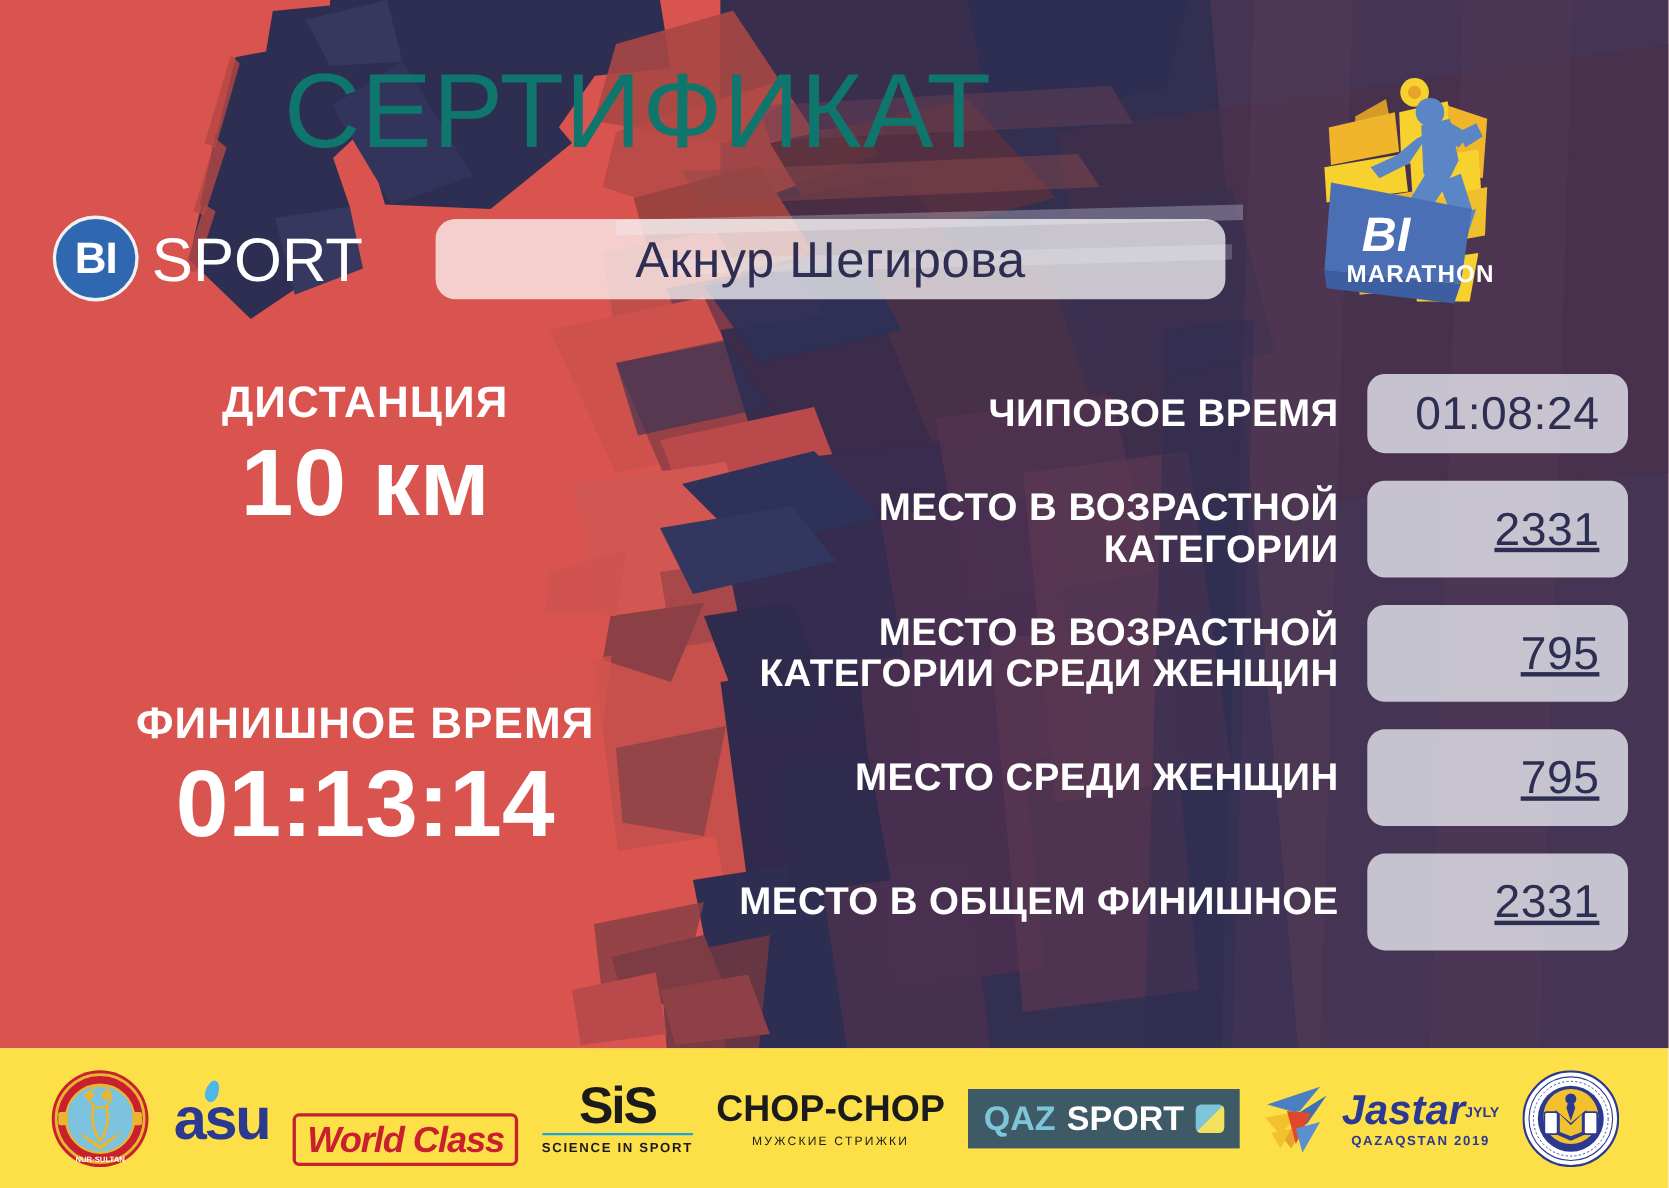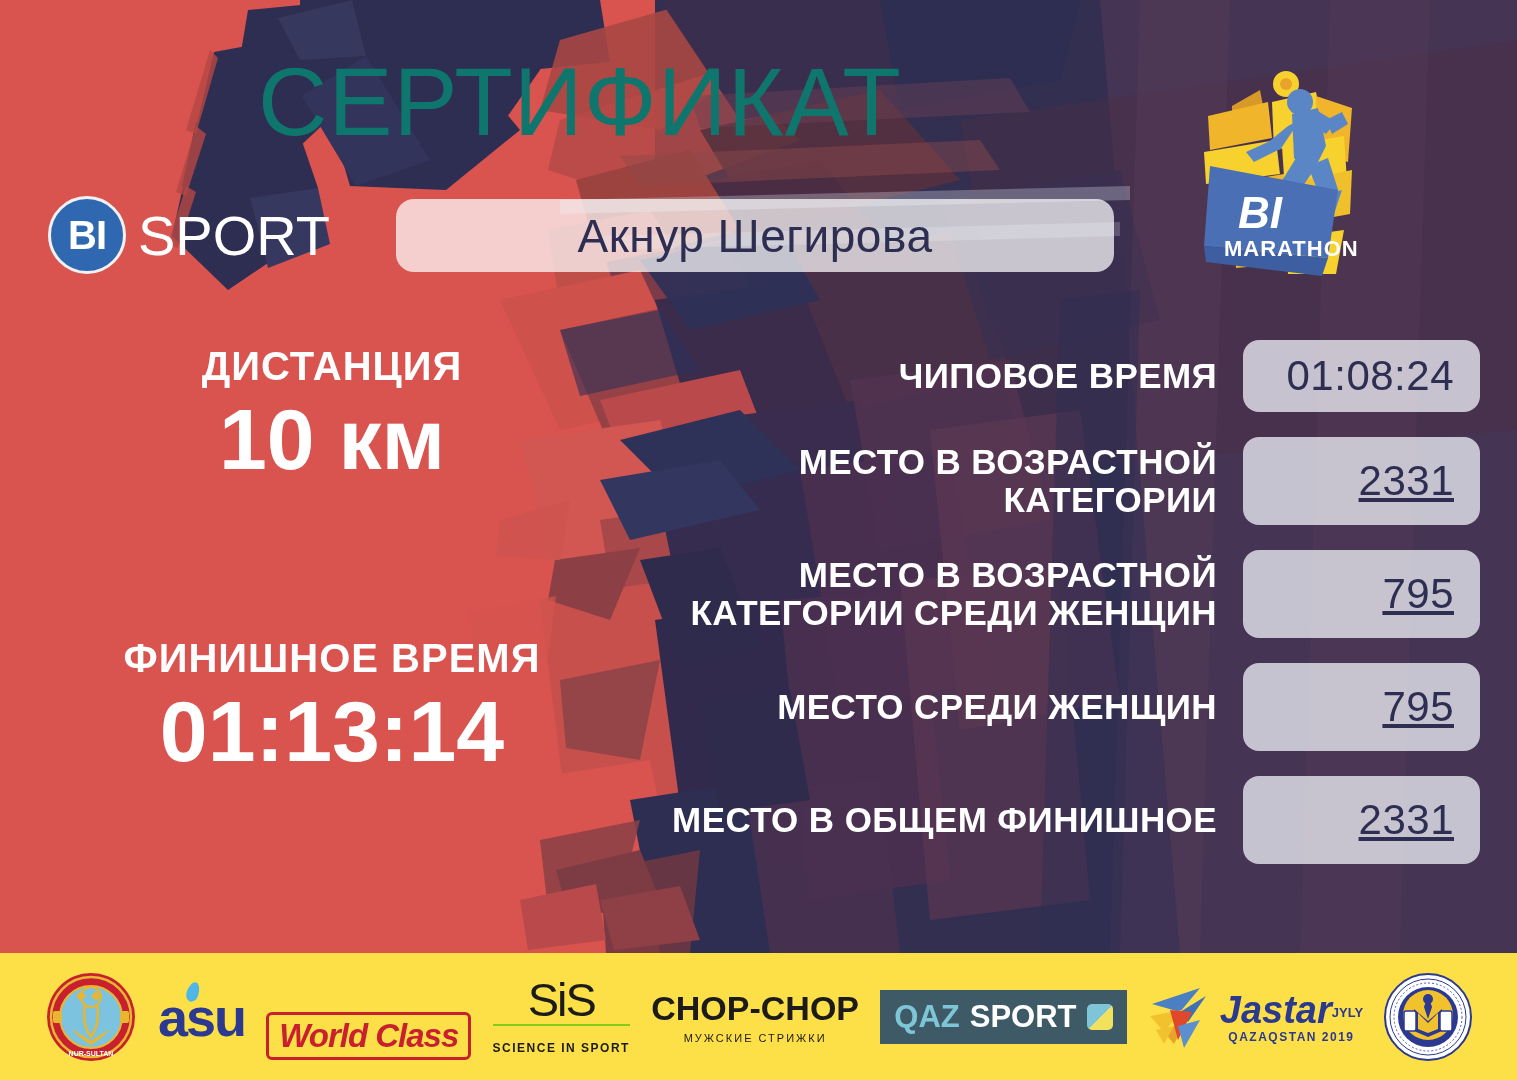--- a/index.html
+++ b/index.html
@@ -153,22 +153,22 @@
 
   
   .sp-asu { display:flex; align-items:flex-end; color:#2b3990; font-size:54px; font-weight:bold; letter-spacing:-2px; position:relative; }
   .sp-asu .drop { position:absolute; right:46px; top:-4px; width:12px; height:20px; background:#4fb6e8; border-radius:50% 50% 50% 50%/60% 60% 40% 40%; transform:rotate(18deg); }
   .sp-worldclass {
     color:#c8202e; font-style:italic; font-weight:bold; font-size:33px;
     border:3px solid #c8202e; border-radius:6px; padding:2px 10px;
     letter-spacing:-1px; white-space:nowrap;margin-top:39px;
   }
   .sp-sis { text-align:center; color:#1b1b1b; }
-  .sp-sis .big { font-size:47px; font-weight:normal; letter-spacing:-2px; line-height:0.95; }
-  .sp-sis .small { font-size:12px; font-weight:bold; letter-spacing:1.5px; border-top:2px solid #84cc16; padding-top:15px; margin-top:2px; }
+  .sp-sis .big { font-size:47px; font-weight:bold; letter-spacing:-2px; line-height:0.95; }
+  .sp-sis .small { font-size:12px; font-weight:bold; letter-spacing:1.5px; border-top:2px solid #0ea5e9; padding-top:4px; margin-top:2px; }
   .sp-chop { text-align:center; color:#1b1b1b; }
   .sp-chop .big { font-size:34px; font-weight:bold; letter-spacing:0px; }
   .sp-chop .small { font-size:11px; letter-spacing:2px; margin-top:4px; }
   .sp-qaz {
     background:#3d5a66; display:flex; align-items:center; gap:10px;
     padding:9px 14px; color:#ffffff; font-size:31px; font-weight:bold; letter-spacing:0px;
   }
   .sp-qaz .qaz { color:#7fc5d8; }
   .sp-qaz .sq { width:26px; height:26px; border-radius:5px; background:linear-gradient(135deg,#7fc5d8 50%,#f2e15c 50%); }
   .sp-jastar { display:flex; align-items:center; gap:6px; }

